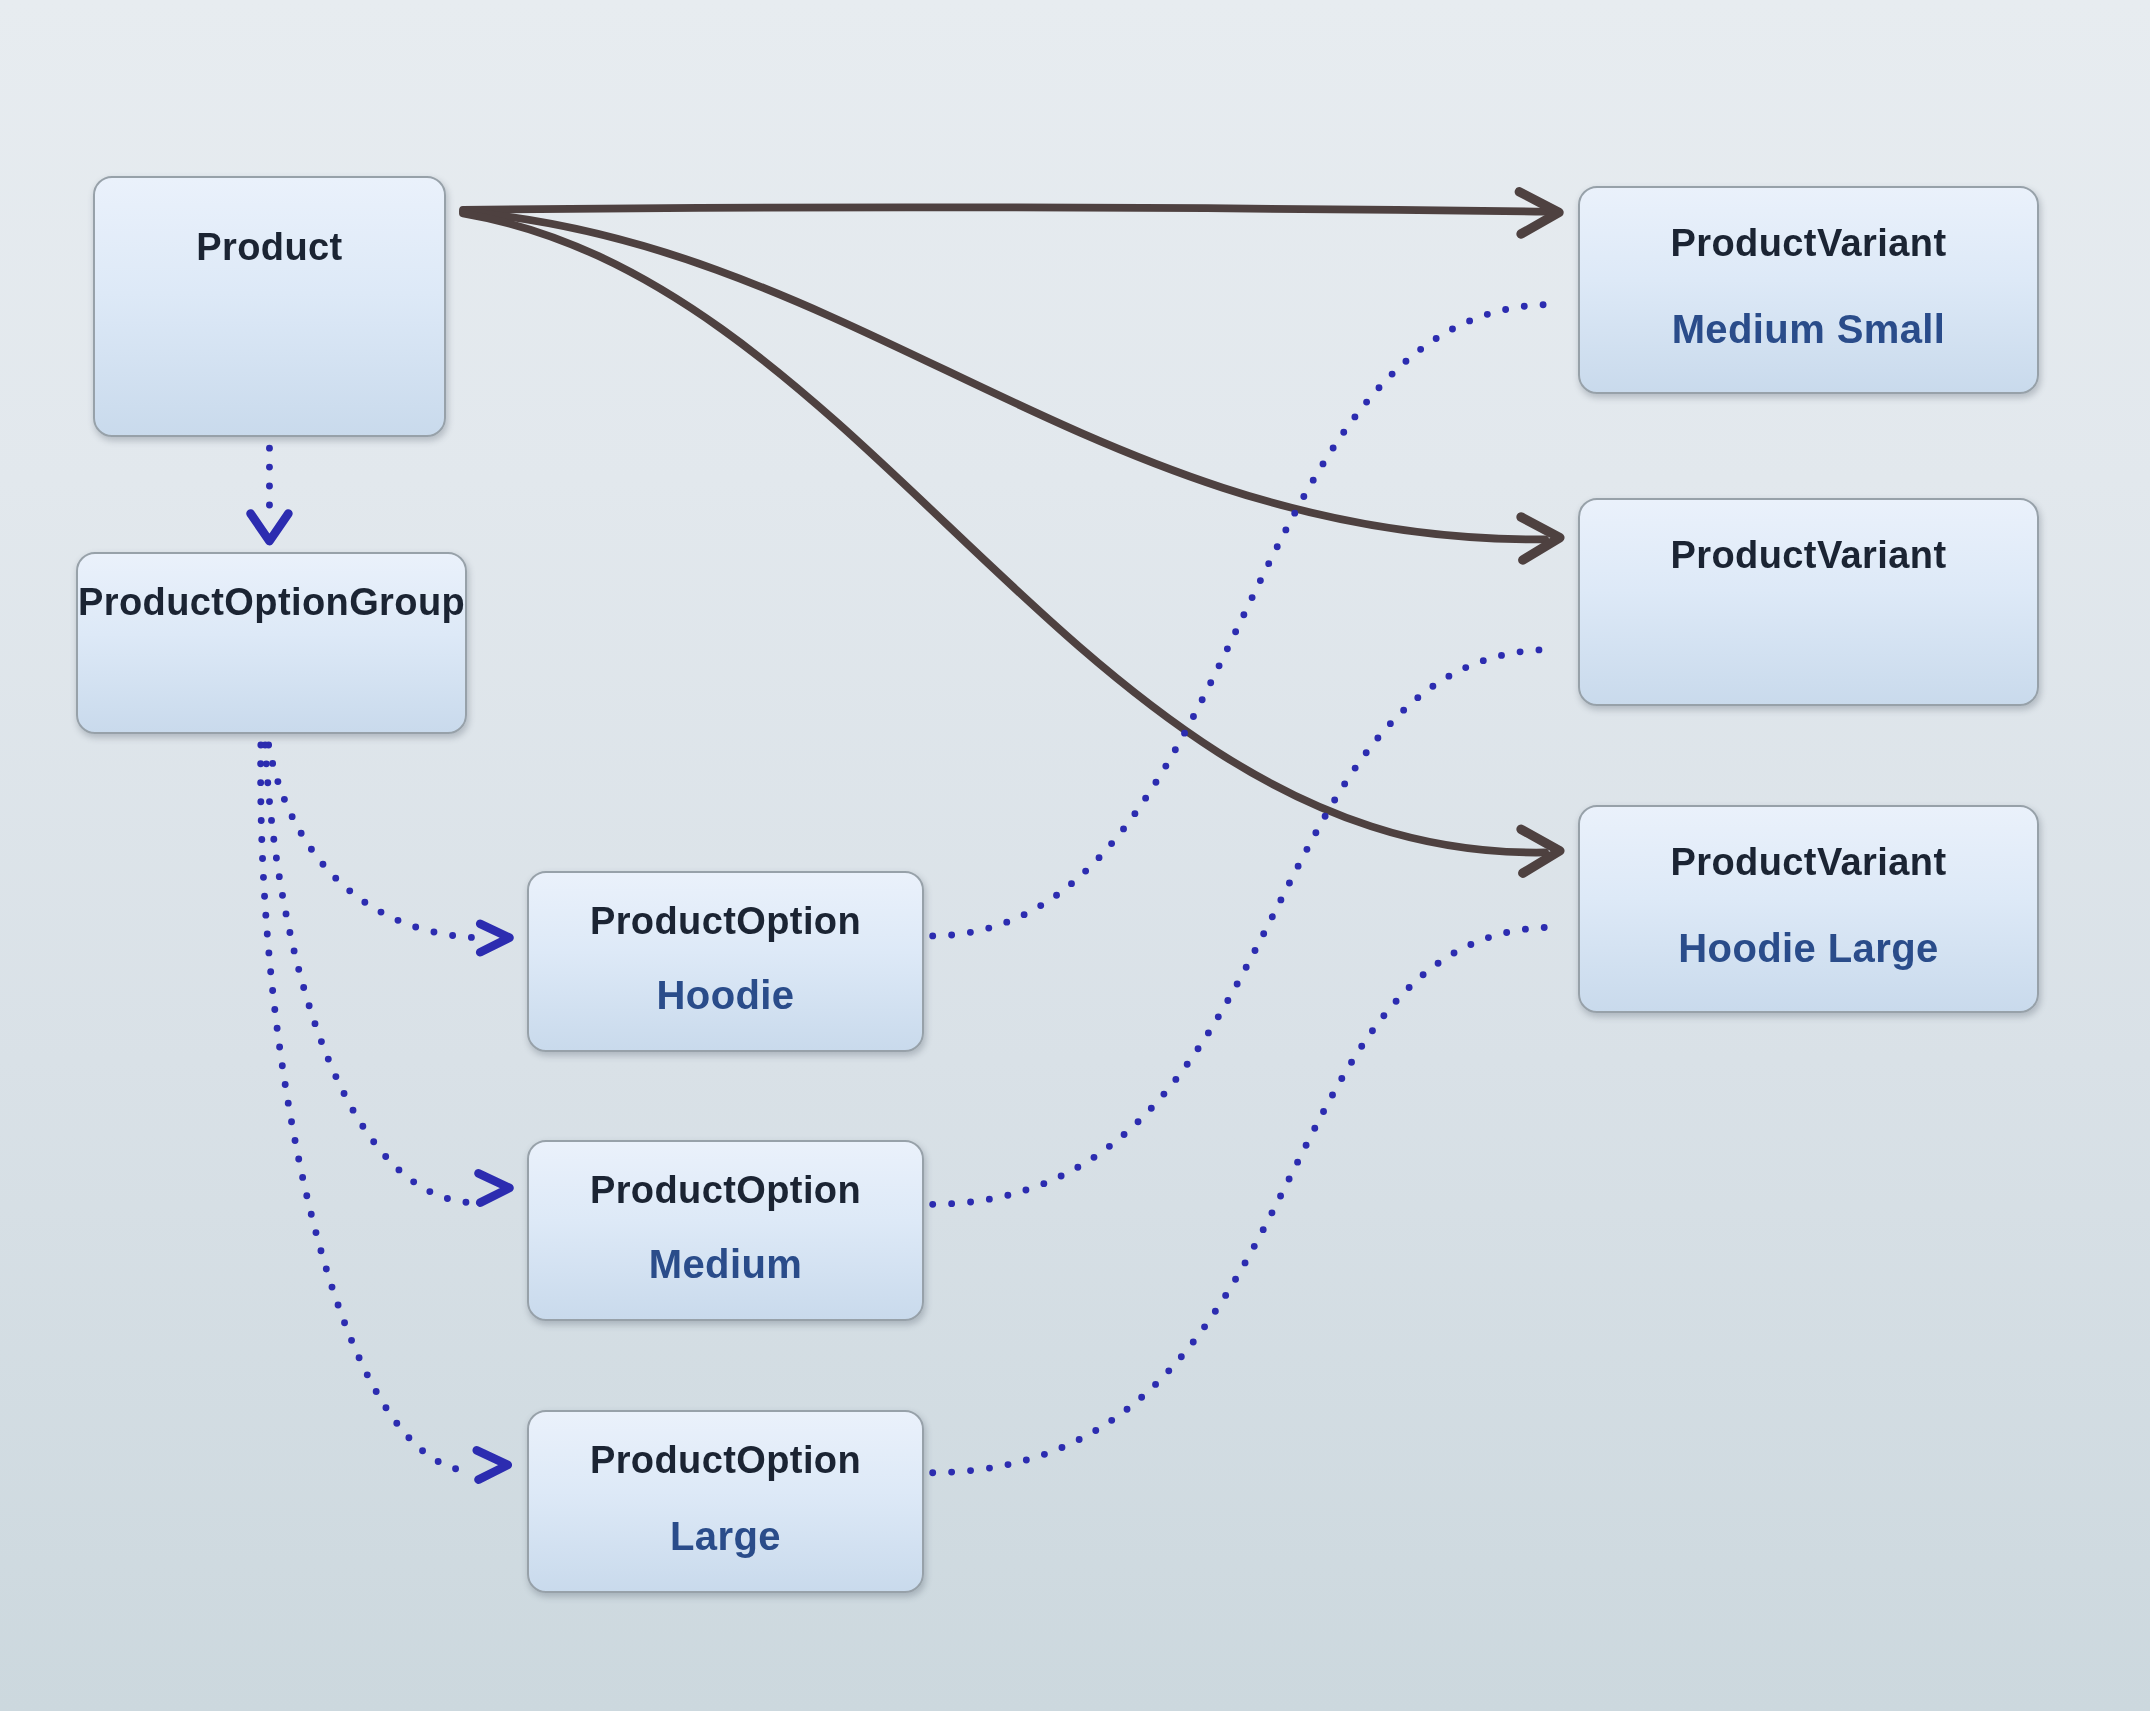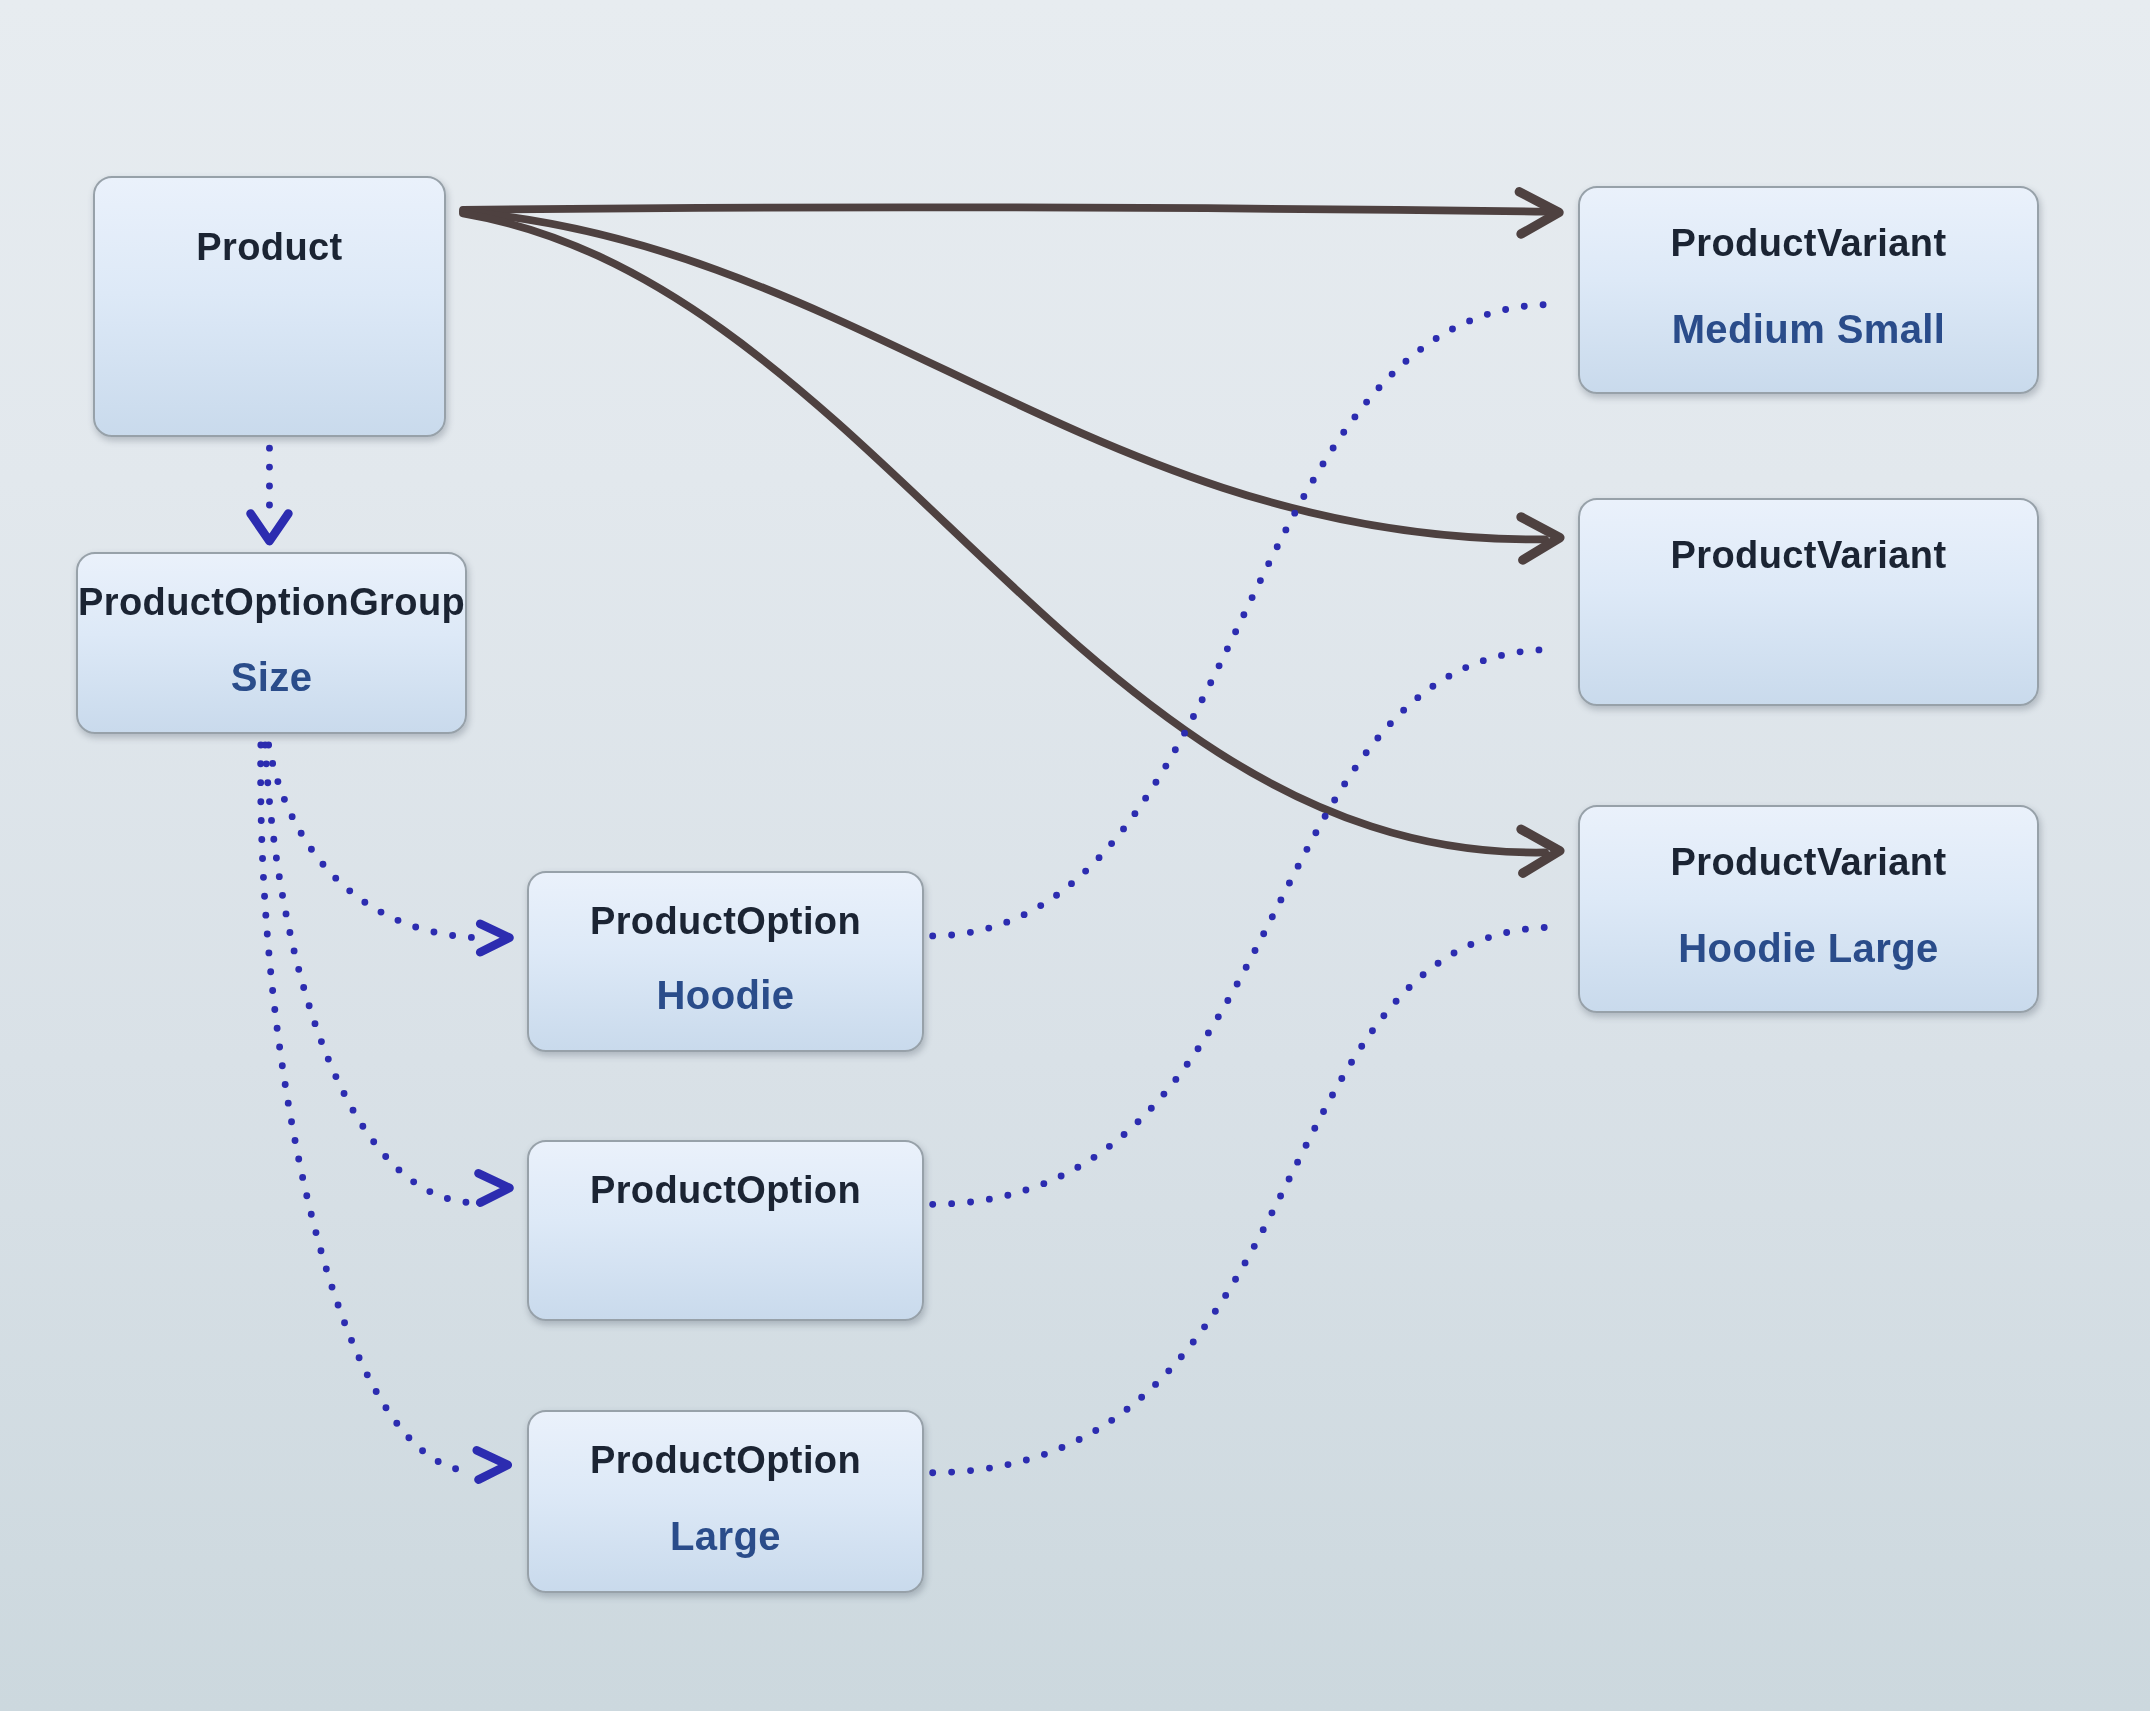--- a/index.html
+++ b/index.html
@@ -113,30 +113,30 @@
     <path class="dotted-edge" d="M 1084 1400 C 1515 1396 1450 760 1802 755"></path>
     <path class="dotted-edge" d="M 1084 1712 C 1540 1708 1460 1082 1804 1078"></path>
   </svg>
 
   <div class="node" style="left:93px; top:176px; width:353px; height:261px;">
     <div class="node-type">Product</div>
   </div>
 
   <div class="node" style="left:76px; top:552px; width:391px; height:182px;">
     <div class="node-type small-type">ProductOptionGroup</div>
-    <div class="node-value">Size</div>
   </div>
 
   <div class="node" style="left:527px; top:871px; width:397px; height:181px;">
     <div class="node-type">ProductOption</div>
     <div class="node-value">Hoodie</div>
   </div>
 
   <div class="node" style="left:527px; top:1140px; width:397px; height:181px;">
     <div class="node-type">ProductOption</div>
+    <div class="node-value">Medium</div>
   </div>
 
   <div class="node" style="left:527px; top:1410px; width:397px; height:183px;">
     <div class="node-type">ProductOption</div>
     <div class="node-value">Large</div>
   </div>
 
   <div class="node" style="left:1578px; top:186px; width:461px; height:208px;">
     <div class="node-type">ProductVariant</div>
     <div class="node-value">Medium Small</div>

